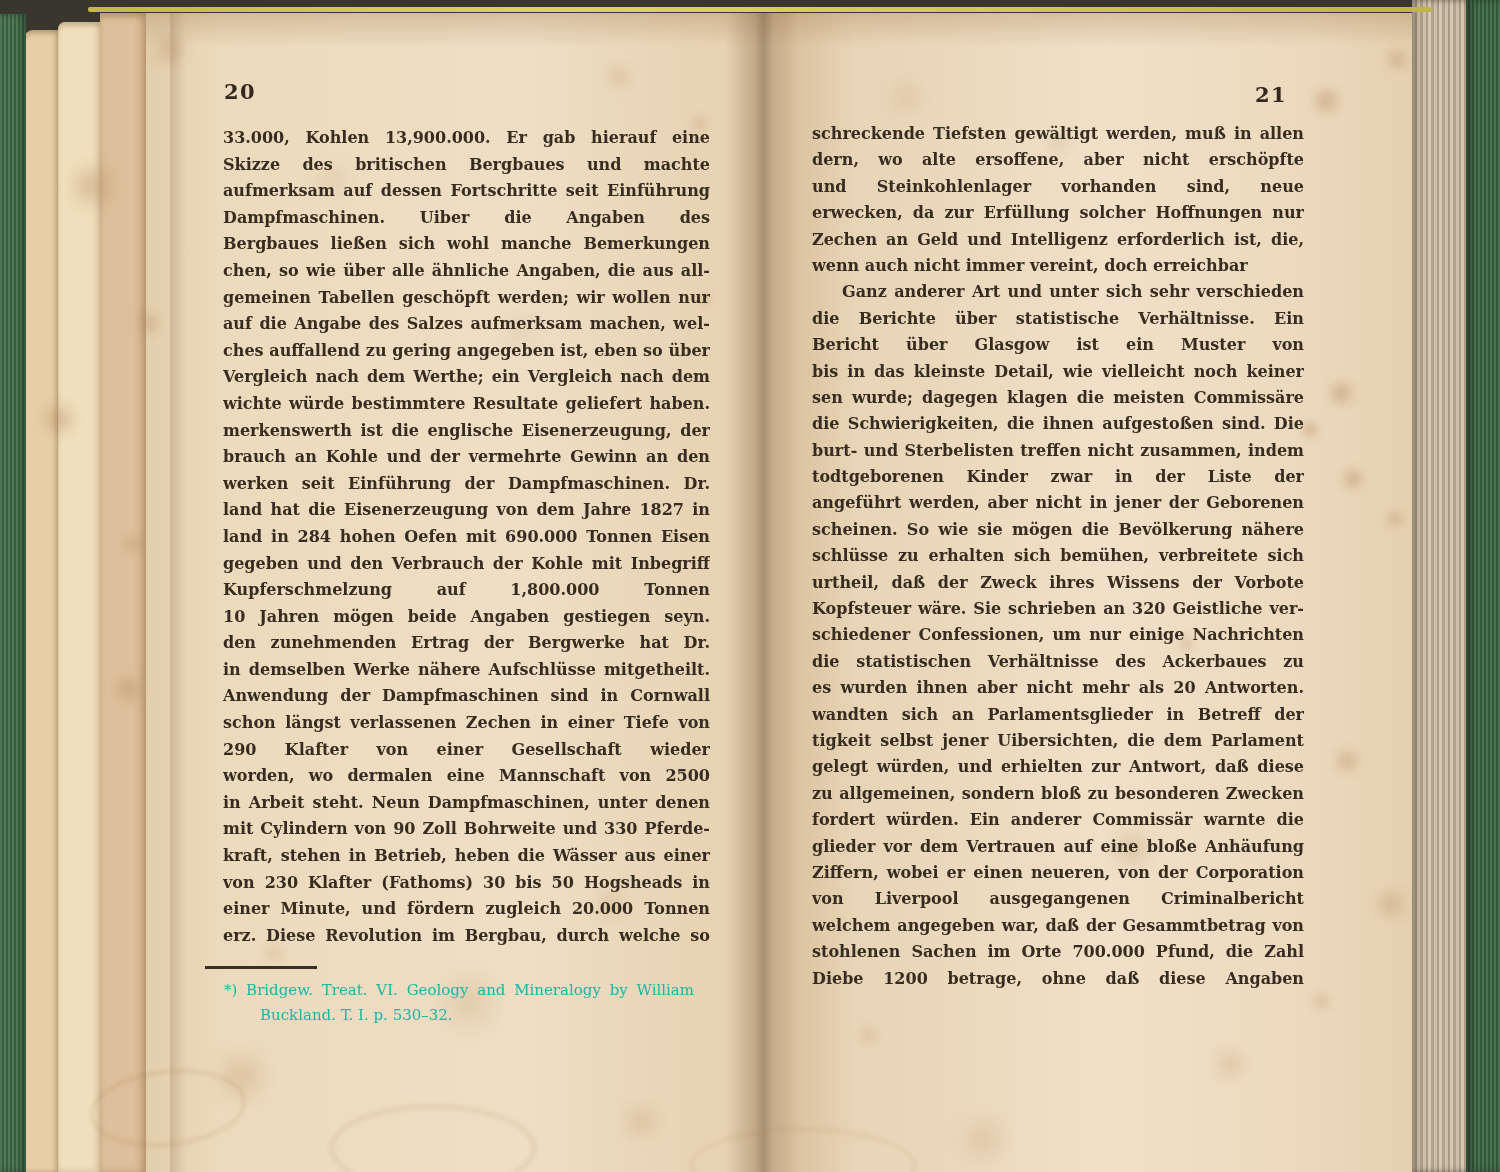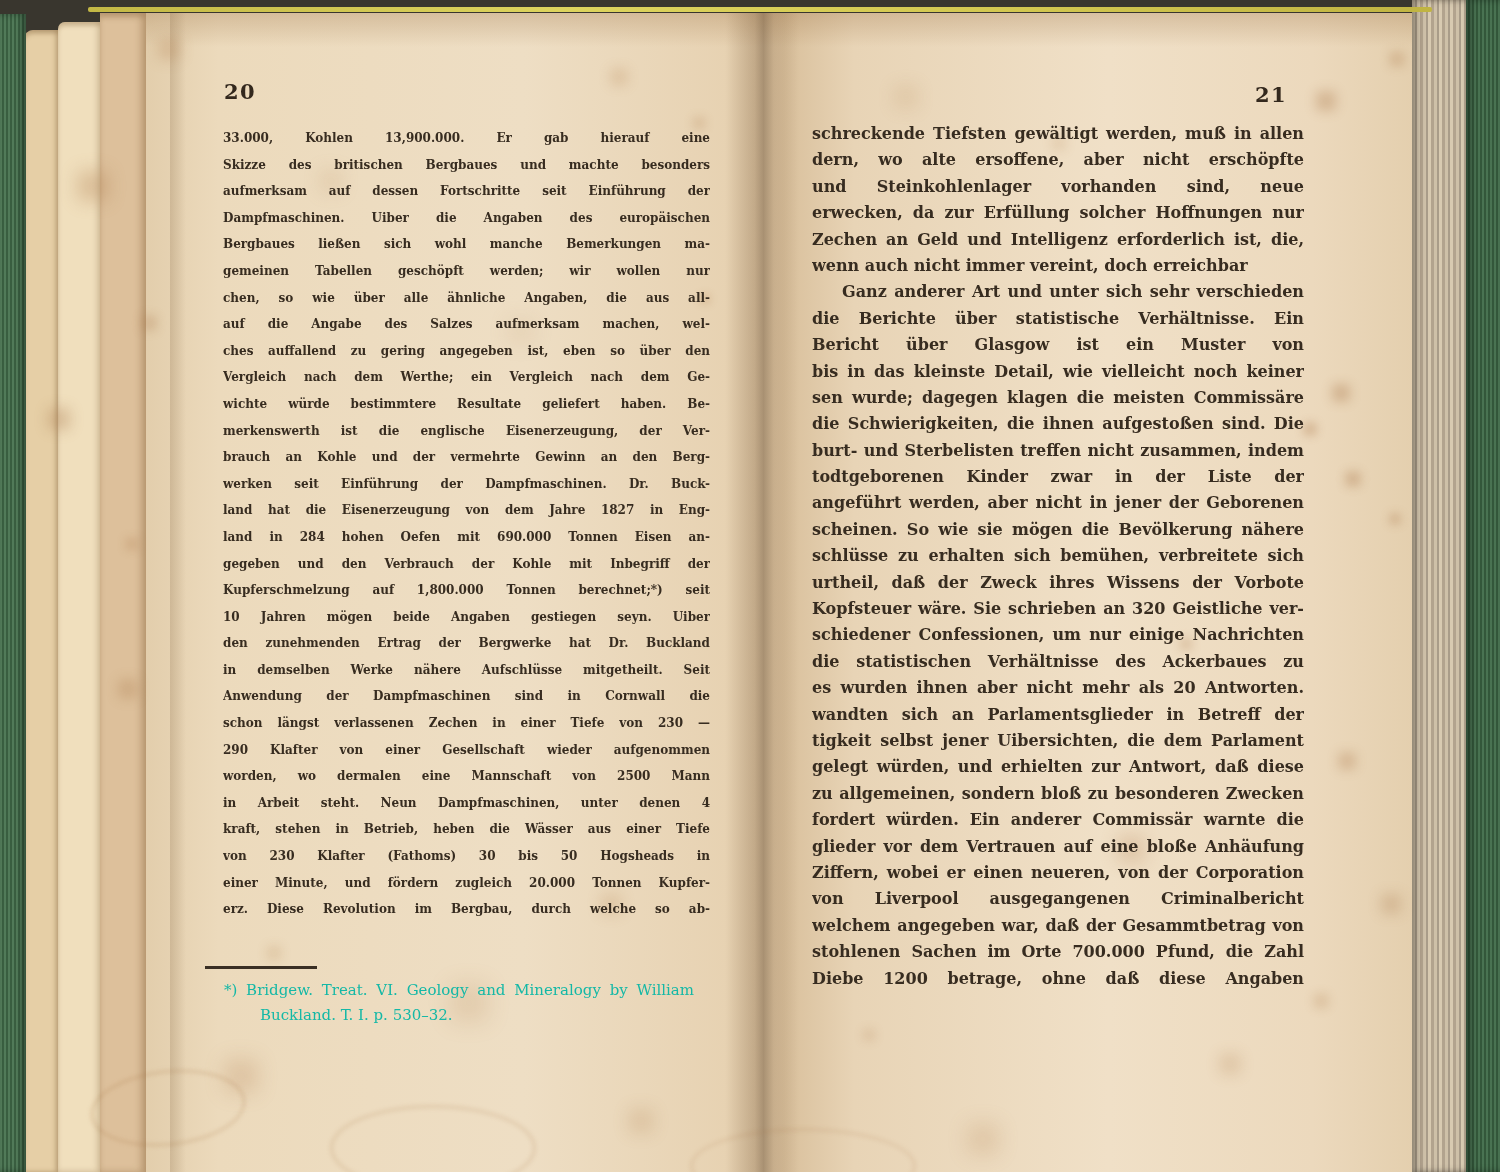--- a/index.html
+++ b/index.html
@@ -60,21 +60,21 @@
   .pagenum { position:absolute; z-index:8; font-weight:700; color:#33281d; font-size:21px; letter-spacing:1.5px; }
   .pagenum-left  { left:224px; top:79px; }
   .pagenum-right { left:1255px; top:74px;margin-top:8px; }
   .body { position:absolute; z-index:8; }
   .leftbody  { left:223px; top:125px; width:487px; }
   .rightbody { left:812px; top:121px; width:492px; }
   .line {
     text-align:justify; text-align-last:justify;
     font-weight:700; color:#372c20; overflow:hidden;
   }
-  .leftbody .line  { font-size:12px; line-height:26.6px; height:26.6px; }
+  .leftbody .line  { font-size:16px; line-height:26.6px; height:26.6px; }
   .rightbody .line { font-size:16px; line-height:26.4px; height:26.4px; }
   .no-just { text-align:left; text-align-last:left; }
   .indent { text-indent:30px; }
   .footrule { position:absolute; z-index:8; left:205px; top:966px; width:112px; height:2.5px; background:#3a2f24; }
   .footnote { position:absolute; z-index:8; left:224px; top:978px; width:470px; }
   .footnote .line { font-size:15px; line-height:25px; height:25px; font-weight:400; color:#14b8a6; }
   .footnote .indent { text-indent:36px; }
   
   .fox { position:absolute; top:0; left:0; width:2px; height:2px; border-radius:50%; z-index:7; pointer-events:none; }
   #foxA { box-shadow:
@@ -119,41 +119,42 @@
 
   <div class="pagenum pagenum-left">20</div>
   <div class="pagenum pagenum-right">21</div>
 
   <div class="body leftbody">
       <div class="line">33.000, Kohlen 13,900.000. Er gab hierauf eine</div>
       <div class="line">Skizze des britischen Bergbaues und machte besonders</div>
       <div class="line">aufmerksam auf dessen Fortschritte seit Einführung der</div>
       <div class="line">Dampfmaschinen. Uiber die Angaben des europäischen</div>
       <div class="line">Bergbaues ließen sich wohl manche Bemerkungen ma-</div>
+      <div class="line">chen, so wie über alle ähnliche Angaben, die aus all-</div>
       <div class="line">gemeinen Tabellen geschöpft werden; wir wollen nur</div>
-      <div class="line">chen, so wie über alle ähnliche Angaben, die aus all-</div>
       <div class="line">auf die Angabe des Salzes aufmerksam machen, wel-</div>
       <div class="line">ches auffallend zu gering angegeben ist, eben so über den</div>
       <div class="line">Vergleich nach dem Werthe; ein Vergleich nach dem Ge-</div>
       <div class="line">wichte würde bestimmtere Resultate geliefert haben. Be-</div>
       <div class="line">merkenswerth ist die englische Eisenerzeugung, der Ver-</div>
       <div class="line">brauch an Kohle und der vermehrte Gewinn an den Berg-</div>
       <div class="line">werken seit Einführung der Dampfmaschinen. Dr. Buck-</div>
       <div class="line">land hat die Eisenerzeugung von dem Jahre 1827 in Eng-</div>
       <div class="line">land in 284 hohen Oefen mit 690.000 Tonnen Eisen an-</div>
       <div class="line">gegeben und den Verbrauch der Kohle mit Inbegriff der</div>
       <div class="line">Kupferschmelzung auf 1,800.000 Tonnen berechnet;*) seit</div>
       <div class="line">10 Jahren mögen beide Angaben gestiegen seyn. Uiber</div>
       <div class="line">den zunehmenden Ertrag der Bergwerke hat Dr. Buckland</div>
       <div class="line">in demselben Werke nähere Aufschlüsse mitgetheilt. Seit</div>
       <div class="line">Anwendung der Dampfmaschinen sind in Cornwall die</div>
       <div class="line">schon längst verlassenen Zechen in einer Tiefe von 230 —</div>
       <div class="line">290 Klafter von einer Gesellschaft wieder aufgenommen</div>
       <div class="line">worden, wo dermalen eine Mannschaft von 2500 Mann</div>
       <div class="line">in Arbeit steht. Neun Dampfmaschinen, unter denen 4</div>
+      <div class="line">mit Cylindern von 90 Zoll Bohrweite und 330 Pferde-</div>
       <div class="line">kraft, stehen in Betrieb, heben die Wässer aus einer Tiefe</div>
       <div class="line">von 230 Klafter (Fathoms) 30 bis 50 Hogsheads in</div>
       <div class="line">einer Minute, und fördern zugleich 20.000 Tonnen Kupfer-</div>
       <div class="line">erz. Diese Revolution im Bergbau, durch welche so ab-</div>
     </div>
 
   <div class="footrule"></div>
   <div class="footnote">
       <div class="line">*) Bridgew. Treat. VI. Geology and Mineralogy by William</div>
       <div class="line no-just indent">Buckland. T. I. p. 530–32.</div>

